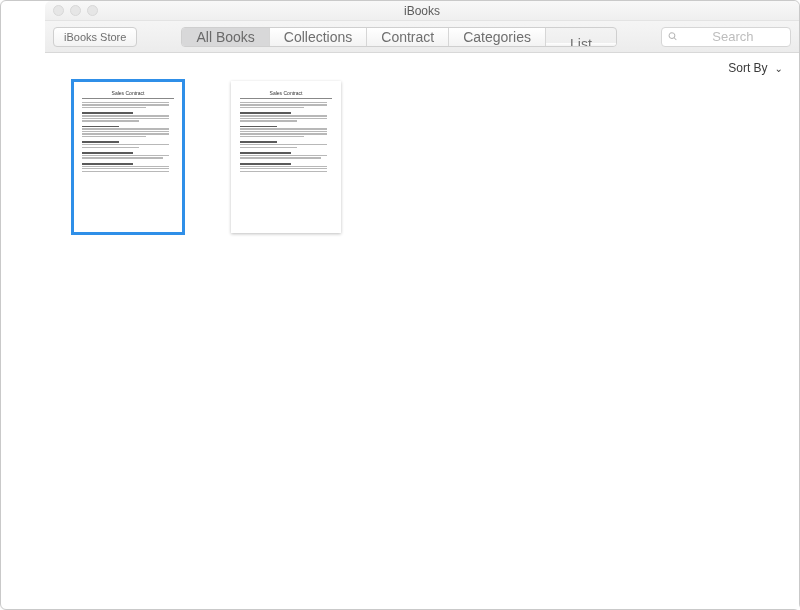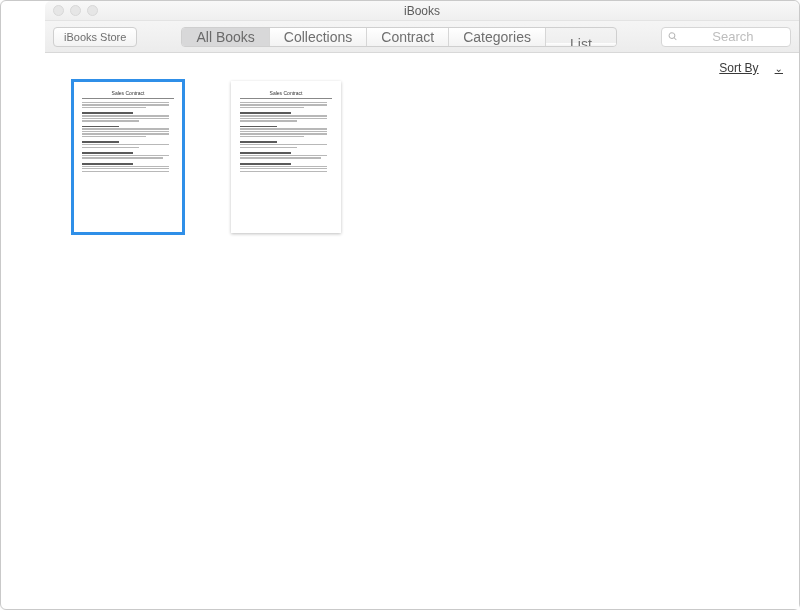--- a/index.html
+++ b/index.html
@@ -60,21 +60,21 @@
     color:#b5b5b5; font-size:11px;
   }
   .searchwrap svg { width:11px; height:11px; fill:#b5b5b5; }
   .searchinput { border:none; outline:none; font-size:13px; color:#555; width:100%; background:transparent; }
   .searchinput::placeholder{ color:#bdbdbd; text-align:center; }
   .content {
     flex:1; background:#ffffff; position:relative; overflow:hidden;
   }
   .sortbar {
     position:absolute; top:8px; right:16px;
-    font-size:12px; color:#3a3a3a; display:flex; align-items:center; gap:16px;text-decoration:underline;
+    font-size:12px; color:#3a3a3a; display:flex; align-items:center; gap:7px;
   }
   .chev { font-size:10px; color:#3a3a3a; }
   .grid {
     position:absolute; top:28px; left:28px; display:flex; gap:48px;
   }
   .book {
     width:110px; height:152px; background:#ffffff;
     box-shadow: 0 1px 3px rgba(0,0,0,0.25);
     display:flex; flex-direction:column; padding:8px 9px;
     position:relative;

